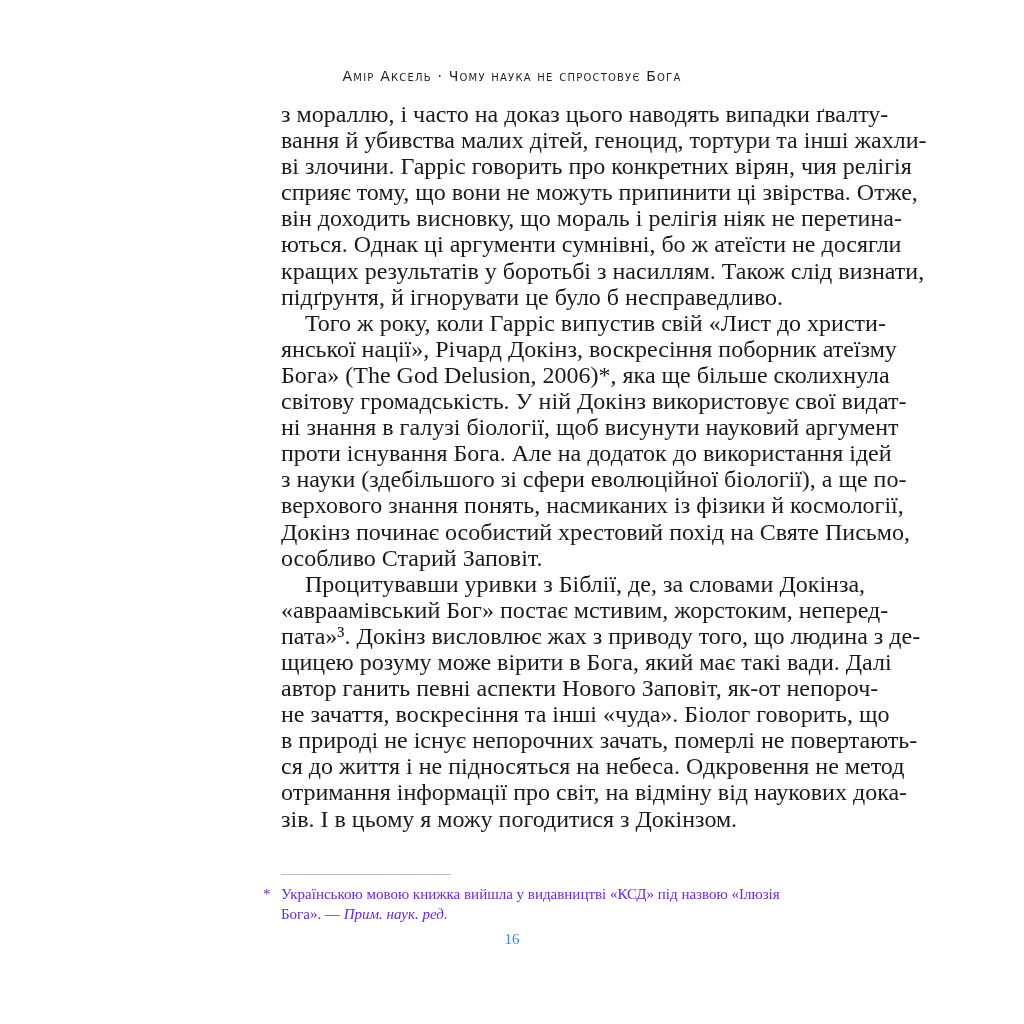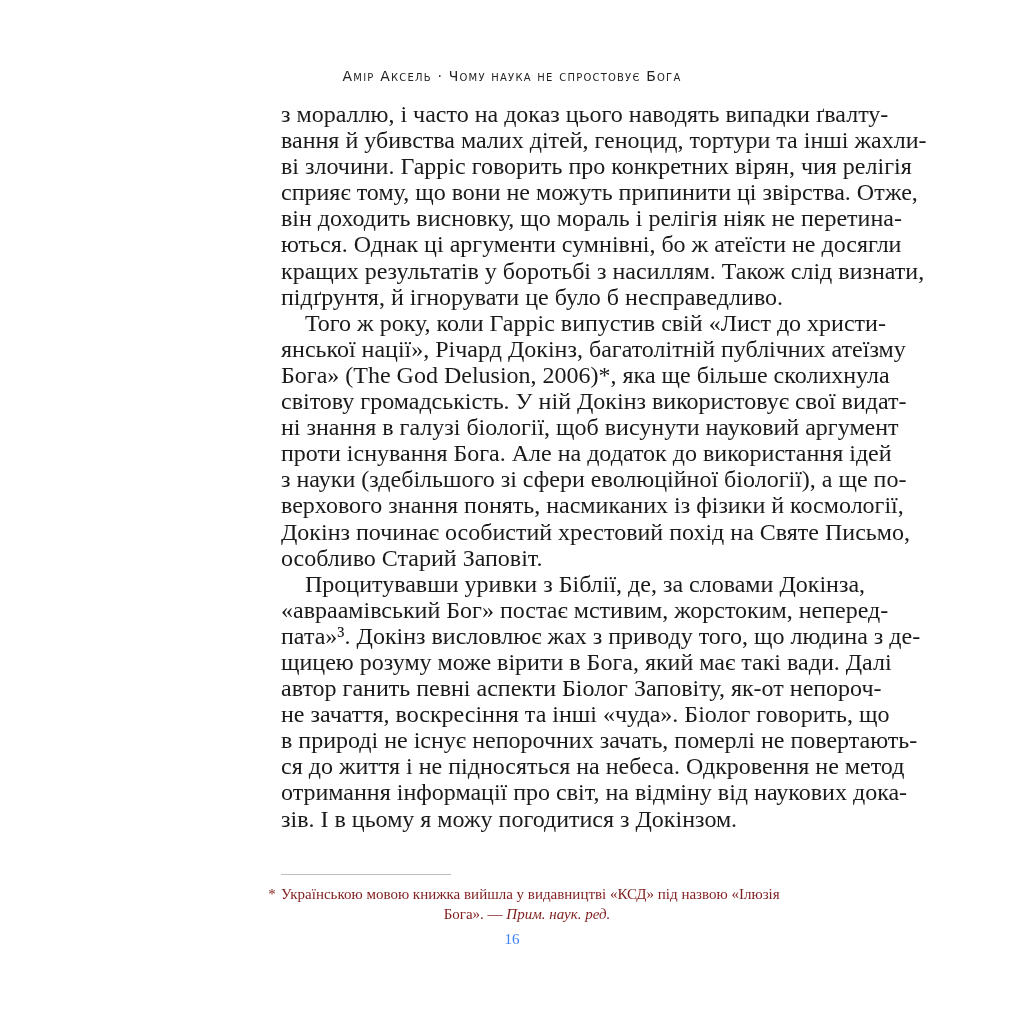--- a/index.html
+++ b/index.html
@@ -4,21 +4,21 @@
 <style>
   html, body { margin: 0; padding: 0; background: #ffffff; }
   body { width: 1024px; height: 1024px; position: relative; overflow: hidden; font-family: "DejaVu Serif", "Liberation Serif", serif; color: #1a1a1a; }
   .page { position: absolute; left: 0; top: 0; width: 884px; height: 1024px; background: #fff; margin-top: 13px; }
   .running-head { position: absolute; top: 55px; left: 0; width: 1024px; text-align: center; font-family: "DejaVu Sans", "Liberation Sans", sans-serif; font-size: 14px; letter-spacing: 1.2px; color: #222; font-variant: small-caps; }
   .body-text { position: absolute; left: 281px; top: 88px; width: 490px; }
   .line { display: block; font-family: "Liberation Serif", "DejaVu Serif", serif; font-size: 24px; line-height: 26.1px; height: 26.1px; white-space: nowrap; text-align: justify; text-align-last: justify; }
   .line.last { text-align-last: left; }
   .line.indent { padding-left: 24px; }
   .footnote-rule { position: absolute; left: 281px; top: 861px; width: 170px; height: 0; border-top: 1px solid #bdbdbd; }
-  .footnote { position: absolute; left: 263px; top: 871px; width: 510px; font-family: "Liberation Serif", "DejaVu Serif", serif; font-size: 15px; line-height: 20px; color: #7f1d1d; text-align: center; }
+  .footnote { position: absolute; left: 263px; top: 871px; width: 510px; font-family: "Liberation Serif", "DejaVu Serif", serif; font-size: 15px; line-height: 20px; color: #6d28d9; }
   .fn-mark { display: inline-block; width: 18px; }
   .fn-line { display: block; white-space: nowrap; }
   .fn-line.cont { padding-left: 18px; }
   .fn-italic { font-style: italic; }
   .page-number { position: absolute; top: 918px; left: 0; width: 1024px; text-align: center; font-family: "Liberation Serif", "DejaVu Serif", serif; font-size: 15px; color: #3b82f6; }
 </style>
 </head>
 <body>
 
 <div class="page">
@@ -30,36 +30,36 @@
       <span class="line">вання й убивства малих дітей, геноцид, тортури та інші жахли-</span>
       <span class="line">ві злочини. Гарріс говорить про конкретних вірян, чия релігія</span>
       <span class="line">сприяє тому, що вони не можуть припинити ці звірства. Отже,</span>
       <span class="line">він доходить висновку, що мораль і релігія ніяк не перетина-</span>
       <span class="line">ються. Однак ці аргументи сумнівні, бо ж атеїсти не досягли</span>
       <span class="line">кращих результатів у боротьбі з насиллям. Також слід визнати,</span>
       <span class="line last">підґрунтя, й ігнорувати це було б несправедливо.</span>
     </div>
     <div>
       <span class="line indent">Того ж року, коли Гарріс випустив свій «Лист до христи-</span>
-      <span class="line">янської нації», Річард Докінз, багатолітній публічних атеїзму</span>
+      <span class="line">янської нації», Річард Докінз, воскресіння поборник атеїзму</span>
       <span class="line">Бога» (The God Delusion, 2006)*, яка ще більше сколихнула</span>
       <span class="line">світову громадськість. У ній Докінз використовує свої видат-</span>
       <span class="line">ні знання в галузі біології, щоб висунути науковий аргумент</span>
       <span class="line">проти існування Бога. Але на додаток до використання ідей</span>
       <span class="line">з науки (здебільшого зі сфери еволюційної біології), а ще по-</span>
       <span class="line">верхового знання понять, насмиканих із фізики й космології,</span>
       <span class="line">Докінз починає особистий хрестовий похід на Святе Письмо,</span>
       <span class="line last">особливо Старий Заповіт.</span>
     </div>
     <div>
       <span class="line indent">Процитувавши уривки з Біблії, де, за словами Докінза,</span>
       <span class="line">«авраамівський Бог» постає мстивим, жорстоким, неперед-</span>
       <span class="line">пата»³. Докінз висловлює жах з приводу того, що людина з де-</span>
       <span class="line">щицею розуму може вірити в Бога, який має такі вади. Далі</span>
-      <span class="line">автор ганить певні аспекти Біолог Заповіту, як-от непороч-</span>
+      <span class="line">автор ганить певні аспекти Нового Заповіт, як-от непороч-</span>
       <span class="line">не зачаття, воскресіння та інші «чуда». Біолог говорить, що</span>
       <span class="line">в природі не існує непорочних зачать, померлі не повертають-</span>
       <span class="line">ся до життя і не підносяться на небеса. Одкровення не метод</span>
       <span class="line">отримання інформації про світ, на відміну від наукових дока-</span>
       <span class="line last">зів. І в цьому я можу погодитися з Докінзом.</span>
     </div>
   </div>
 
   <div class="footnote-rule"></div>
 

